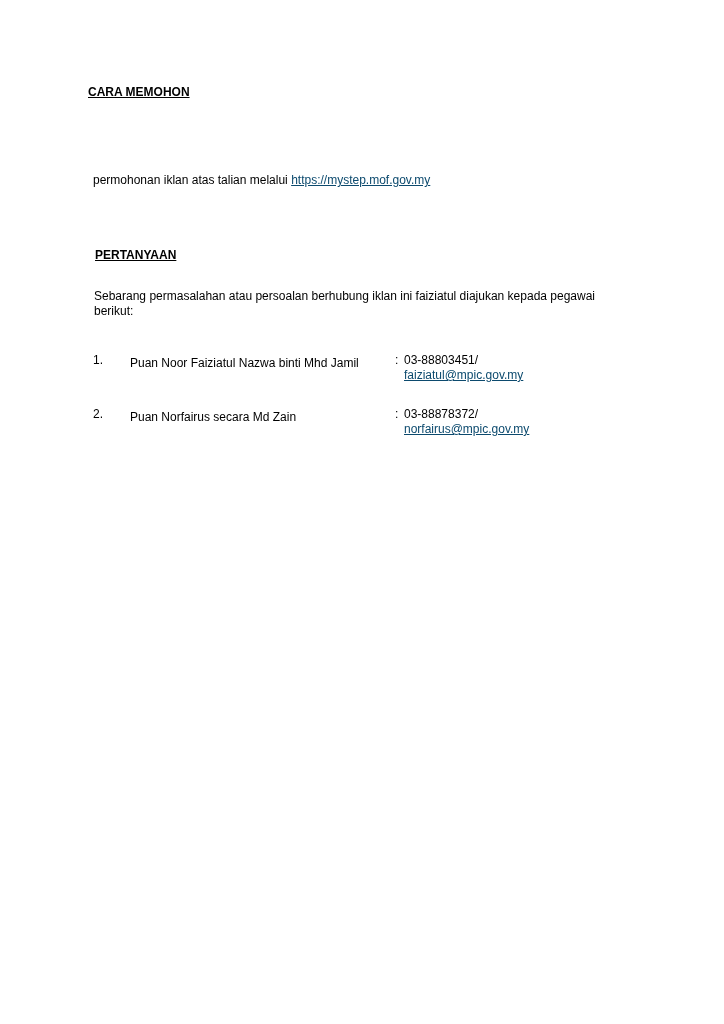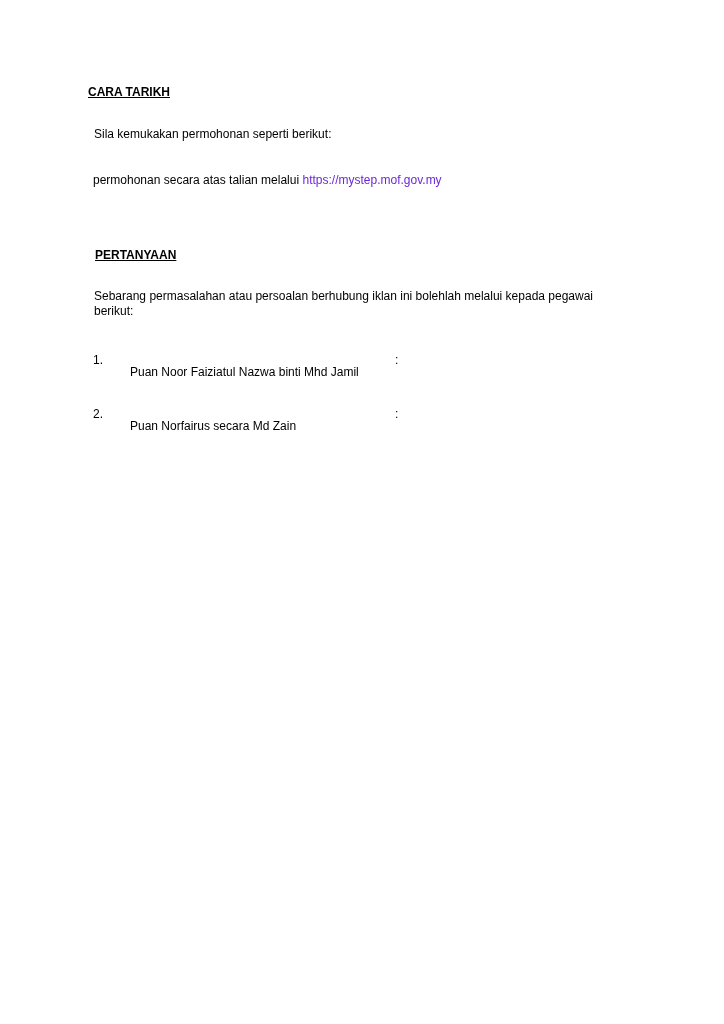--- a/index.html
+++ b/index.html
@@ -23,58 +23,66 @@
 
   .h-cara       { left: 88px;  top: 85px; }
   .p-intro      { left: 94px;  top: 127px; }
   .p-apply      { left: 93px;  top: 173px; }
   .p-deadline   { left: 103px; top: 212px; }
   .h-pertanyaan { left: 95px;  top: 248px; }
   .p-enquiry    { left: 94px;  top: 289px; width: 506px;
                   white-space: normal; line-height: 14.5px; }
 
   a.link {
-    color: #6d28d9;
+    color: #0c4a6e;
+    text-decoration: underline;
     cursor: pointer;
   }
 
   .contact-row { left: 93px; width: 580px; height: 34px; }
   .row-1 { top: 353px; }
   .row-2 { top: 407px; }
   .c-num   { position: absolute; left: 0; top: 0; }
-  .c-name  { position: absolute; left: 37px; top: 12px; white-space: nowrap; }
+  .c-name  { position: absolute; left: 37px; top: 3px; white-space: nowrap; }
   .c-colon { position: absolute; left: 302px; top: 0; }
   .c-val   { position: absolute; left: 311px; top: 0; line-height: 15px; }
   .c-val .c-phone { display: block; }
   .c-val .c-email { display: block; }
 </style>
 </head>
 <body>
 
 <div class="page">
 
-  <div class="abs h-cara bold uline">CARA TARIKH</div>
+  <div class="abs h-cara bold uline">CARA MEMOHON</div>
 
-  <div class="abs p-intro">Sila kemukakan permohonan seperti berikut:</div>
 
   <div class="abs p-apply">
-    <span>permohonan secara atas talian melalui</span>
+    <span>permohonan iklan atas talian melalui</span>
     <a class="link">https://mystep.mof.gov.my</a>
   </div>
 
 
   <div class="abs h-pertanyaan bold uline">PERTANYAAN</div>
 
-  <div class="abs p-enquiry">Sebarang permasalahan atau persoalan berhubung iklan ini bolehlah melalui kepada pegawai berikut:</div>
+  <div class="abs p-enquiry">Sebarang permasalahan atau persoalan berhubung iklan ini faiziatul diajukan kepada pegawai berikut:</div>
 
   <div class="abs contact-row row-1">
     <span class="c-num">1.</span>
     <span class="c-name">Puan Noor Faiziatul Nazwa binti Mhd Jamil</span>
     <span class="c-colon">:</span>
+    <span class="c-val">
+      <span class="c-phone">03-88803451/</span>
+      <a class="c-email link">faiziatul@mpic.gov.my</a>
+    </span>
   </div>
 
   <div class="abs contact-row row-2">
     <span class="c-num">2.</span>
     <span class="c-name">Puan Norfairus secara Md Zain</span>
     <span class="c-colon">:</span>
+    <span class="c-val">
+      <span class="c-phone">03-88878372/</span>
+      <a class="c-email link">norfairus@mpic.gov.my</a>
+    </span>
   </div>
 
 </div>
 
 </body></html>

